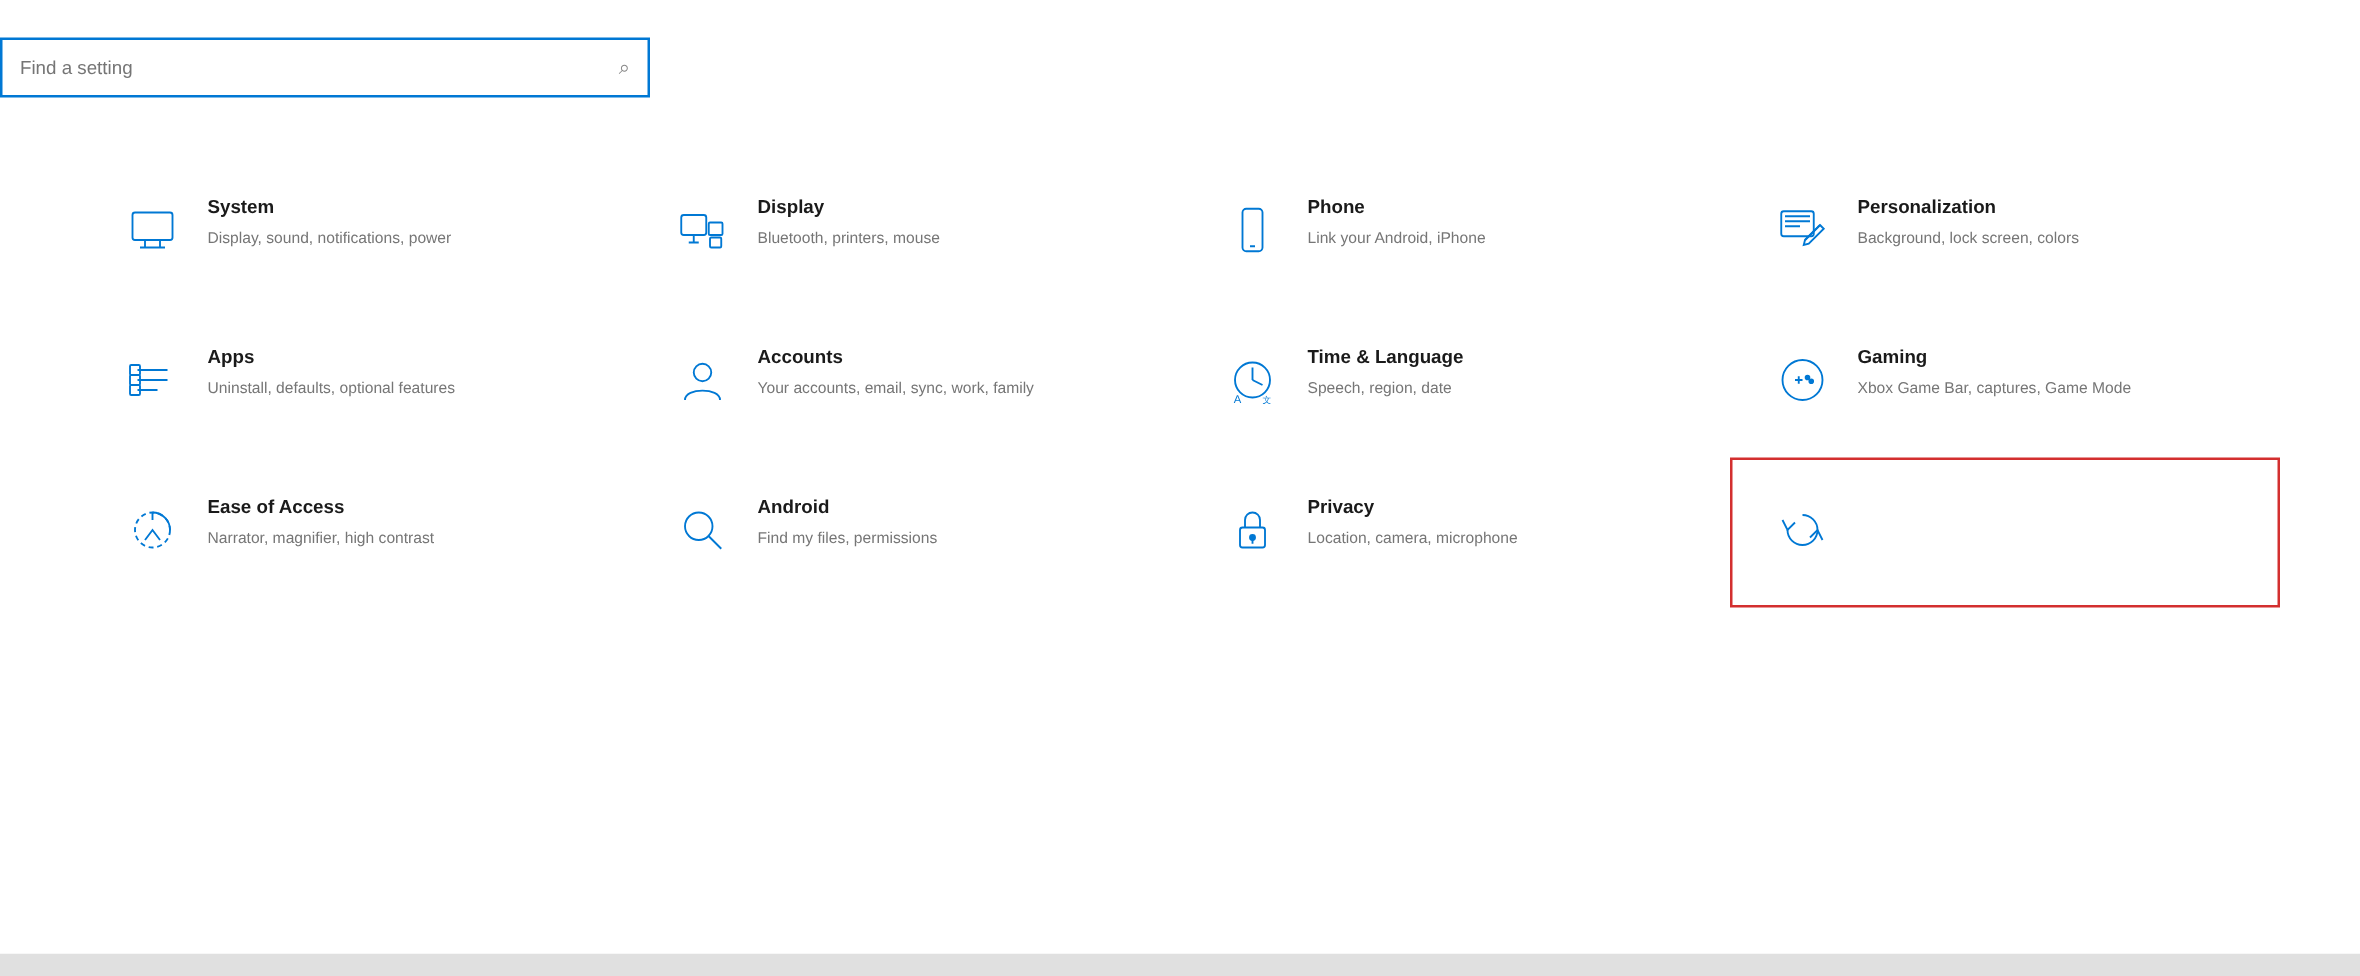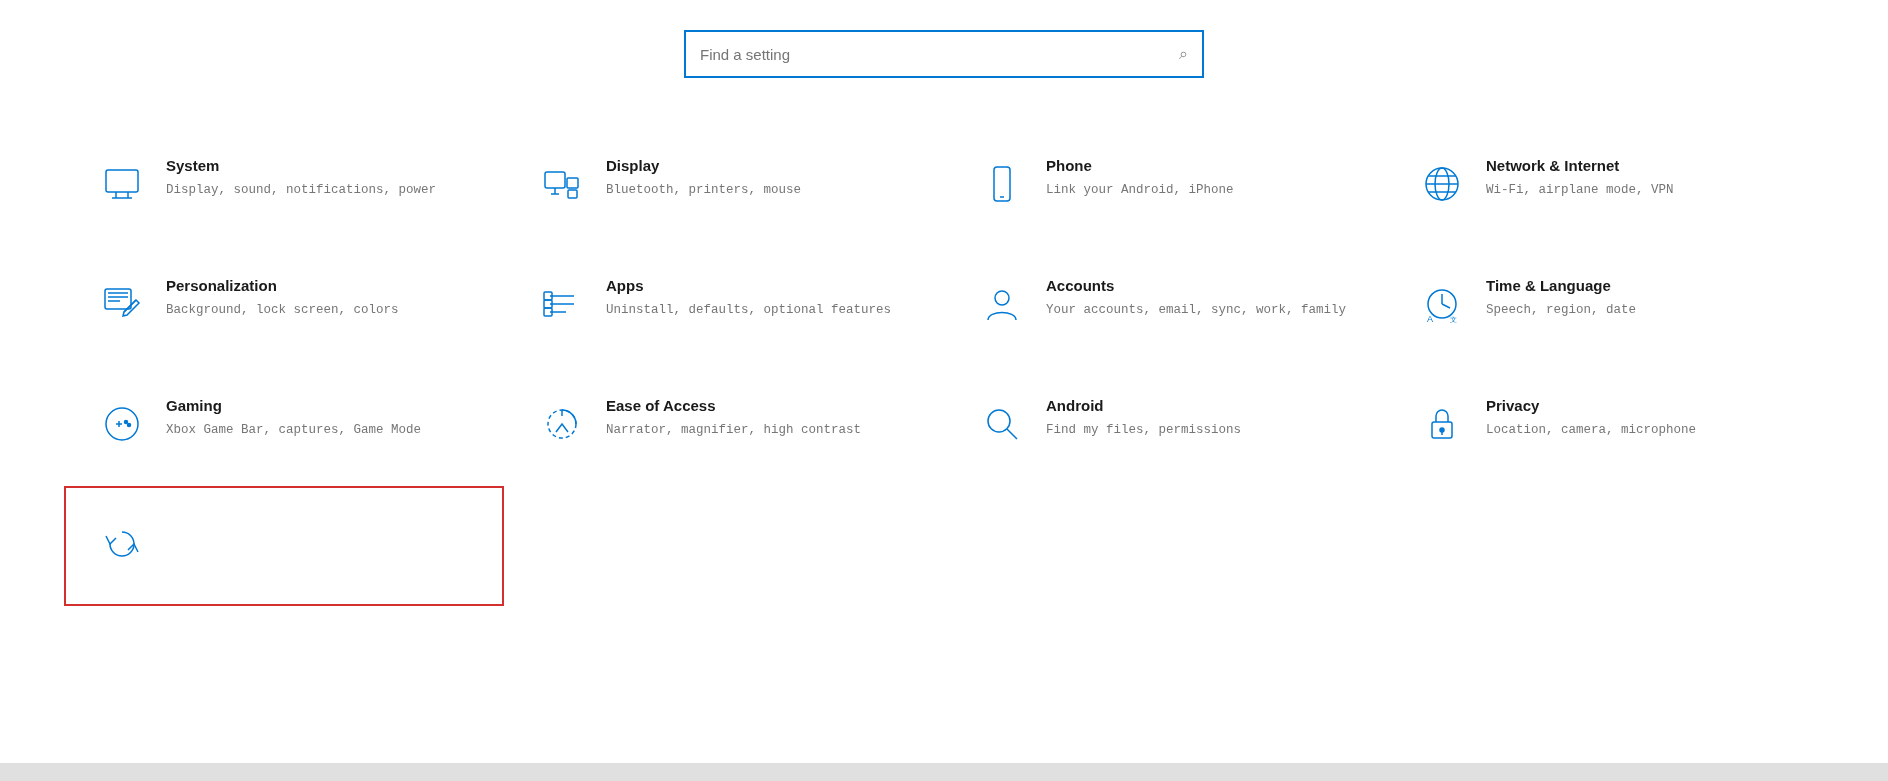--- a/index.html
+++ b/index.html
@@ -11,21 +11,20 @@
       overflow-x: hidden;
     }
     .page-wrapper {
       background: #fff;
       width: 100%;
       min-height: 781px;
       padding: 30px 0 40px 0;
     }
     .search-container {
       display: flex;
-      justify-content: center;
       margin-bottom: 48px;
     }
     .search-box {
       display: flex;
       align-items: center;
       border: 2px solid #0078d4;
       background: #fff;
       width: 520px;
       height: 48px;
       padding: 0 14px;
@@ -85,21 +84,20 @@
       font-size: 15px;
       font-weight: 600;
       color: #1a1a1a;
       margin-bottom: 5px;
       line-height: 1.3;
     }
     .setting-desc {
       font-size: 12.5px;
       color: #767676;
       line-height: 1.5;
-      font-family: Liberation Mono, monospace;
     }
     .bottom-bar {
       height: 18px;
       background: #e0e0e0;
       position: fixed;
       bottom: 0;
       width: 1888px;
     }
   </style>
 </head>
@@ -152,35 +150,20 @@
           </svg>
         </div>
         <div class="setting-text">
           <div class="setting-title">Phone</div>
           <div class="setting-desc">Link your Android, iPhone</div>
         </div>
       </div>
       <div class="setting-item">
         <div class="setting-icon">
           <svg viewBox="0 0 40 40">
-            <circle cx="20" cy="20" r="16"></circle>
-            <ellipse cx="20" cy="20" rx="7" ry="16"></ellipse>
-            <line x1="4" y1="20" x2="36" y2="20"></line>
-            <line x1="6" y1="12" x2="34" y2="12"></line>
-            <line x1="6" y1="28" x2="34" y2="28"></line>
-          </svg>
-        </div>
-        <div class="setting-text">
-          <div class="setting-title">Network &amp; Internet</div>
-          <div class="setting-desc">Wi-Fi, airplane mode, VPN</div>
-        </div>
-      </div>
-      <div class="setting-item">
-        <div class="setting-icon">
-          <svg viewBox="0 0 40 40">
             <rect x="3" y="5" width="26" height="20" rx="2"></rect>
             <line x1="6" y1="9" x2="26" y2="9"></line>
             <line x1="6" y1="13" x2="26" y2="13"></line>
             <line x1="6" y1="17" x2="18" y2="17"></line>
             <line x1="22" y1="28" x2="34" y2="16"></line>
             <path d="M34 16 l3 3 -12 12 -4 1 1-4z"></path>
           </svg>
         </div>
         <div class="setting-text">
           <div class="setting-title">Personalization</div>

